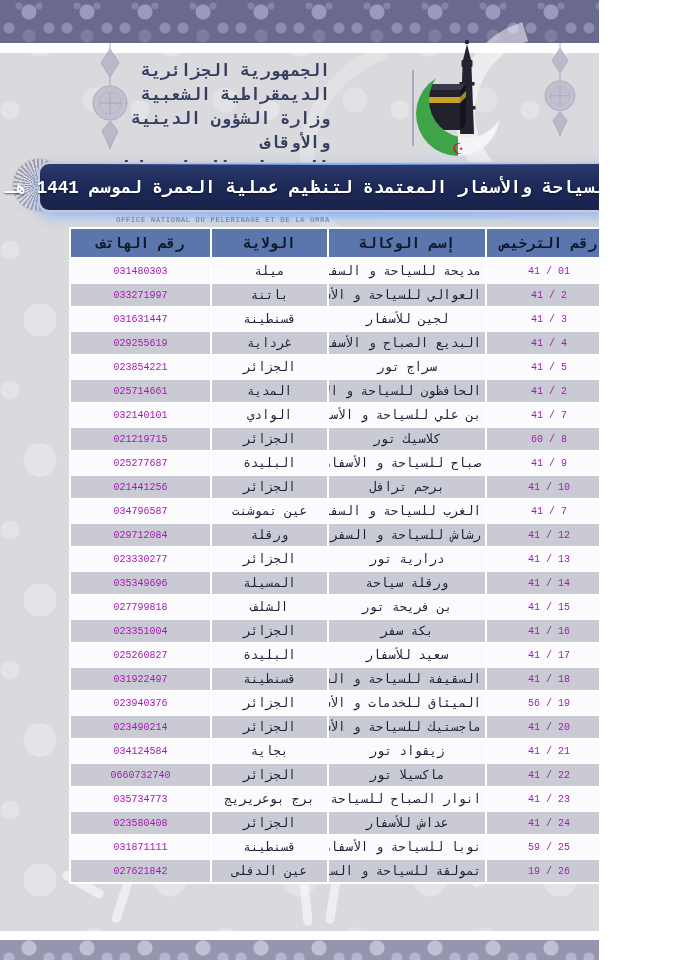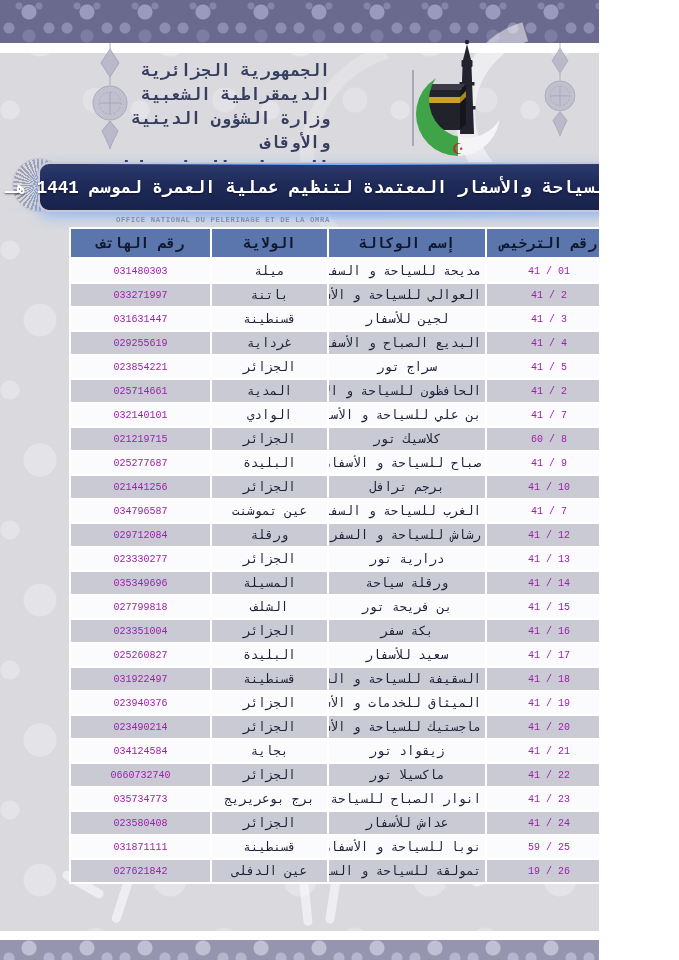--- a/index.html
+++ b/index.html
@@ -341,21 +341,21 @@
     </tr>
 
     <tr class="odd">
       <td class="num">41 / 18</td>
       <td>السقيفة للسياحة و السفر</td>
       <td>قسنطينة</td>
       <td class="num">031922497</td>
     </tr>
 
     <tr class="even">
-      <td class="num">41 / 19</td>
+      <td class="num">56 / 19</td>
       <td>الميثاق للخدمات و الأسفار</td>
       <td>الجزائر</td>
       <td class="num">023940376</td>
     </tr>
 
     <tr class="odd">
       <td class="num">41 / 20</td>
       <td>ماجستيك للسياحة و الأسفار</td>
       <td>الجزائر</td>
       <td class="num">023490214</td>

